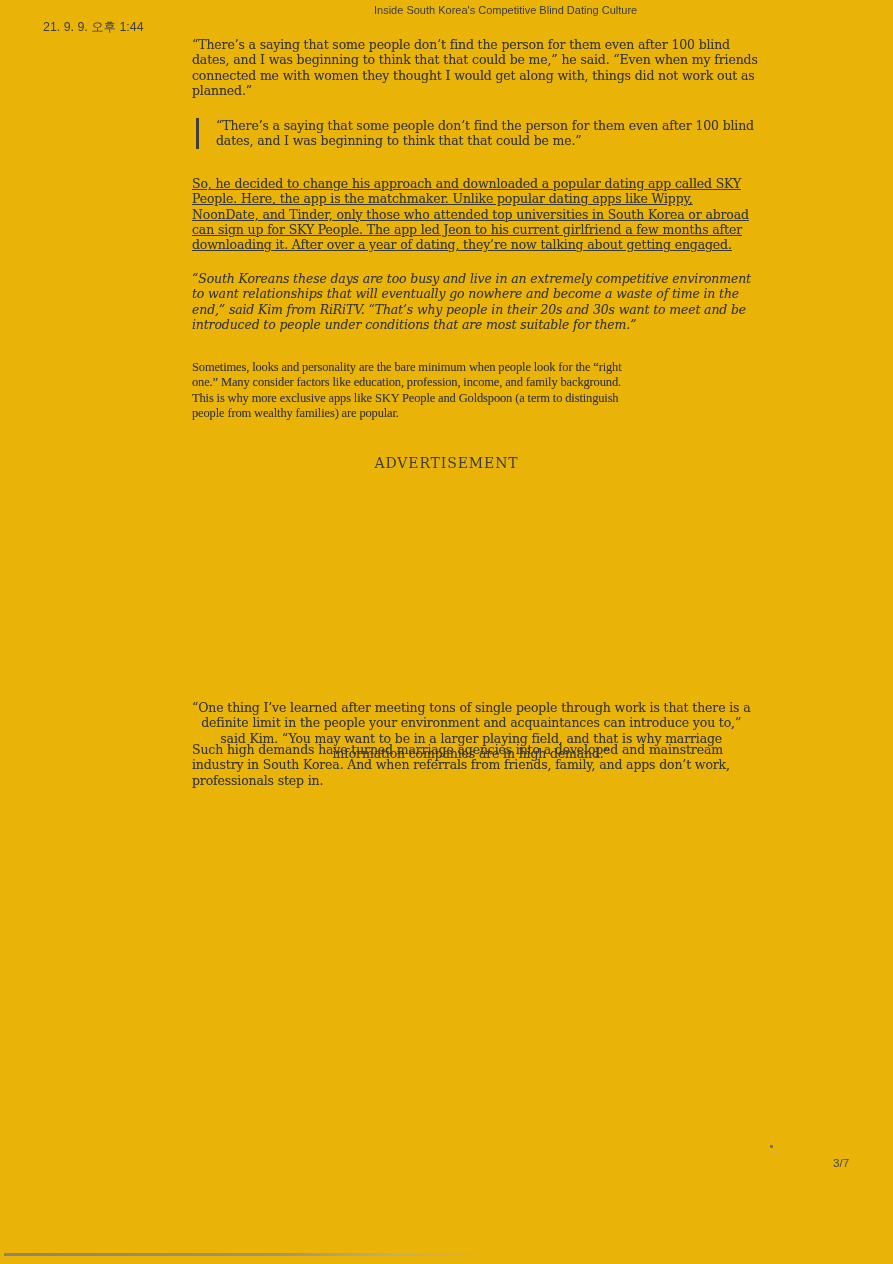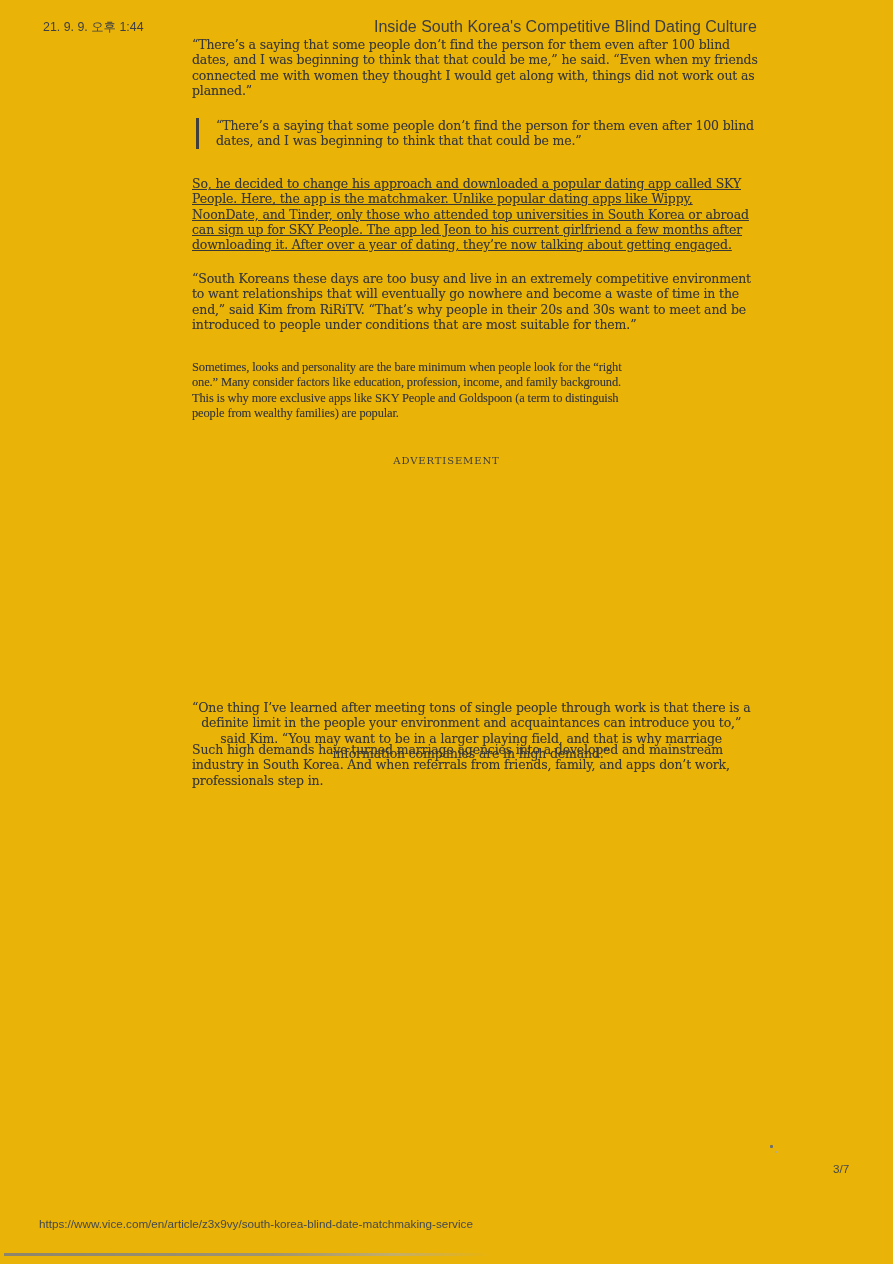--- a/index.html
+++ b/index.html
@@ -16,40 +16,40 @@
   .print-datetime {
     position: absolute;
     left: 43px; top: 19px;
     font-family: "Liberation Sans", sans-serif;
     font-size: 12.4px;
     color: #3e4043;
     white-space: pre;
   }
   .doc-title {
     position: absolute;
-    left: 374px; top: 18px;
+    left: 374px; top: 4px;
     font-family: "Liberation Sans", sans-serif;
-    font-size: 16px;
+    font-size: 11px;
     color: #3b3d40;
     white-space: pre;
   }
   
   .para {
     position: absolute;
     left: 192px;
     white-space: pre;
     font-size: 12.5px;
     line-height: 15.3px;
     letter-spacing: -0.15px;
     color: #383838;
     text-shadow: 0 0 0.4px rgba(70,70,70,0.45);
   }
   .p1 { top: 37px; }
   .p2 { top: 176px; text-decoration: underline; }
-  .p3 { top: 271px; }
+  .p3 { top: 271px; font-style: italic; }
   .p4 { top: 360px; font-family: Liberation Serif, serif; }
   .p5 { top: 700px; text-align: center; }
   .p6 { top: 742px; }
   .pullquote {
     position: absolute;
     left: 196px; top: 118px;
     border-left: 3px solid #3f3f3f;
     padding-left: 17px;
     white-space: pre;
     font-size: 12.5px;
@@ -57,40 +57,39 @@
     letter-spacing: -0.15px;
     color: #383838;
     text-shadow: 0 0 0.4px rgba(70,70,70,0.45);
   }
   .ad-label {
     position: absolute;
     left: 0; top: 455px;
     width: 893px;
     text-align: center;
     font-family: "DejaVu Serif", serif;
-    font-size: 10px;
+    font-size: 14px;
     letter-spacing: 0.9px;
     color: #3d3d3d;
   }
   
   .footer-url {
     position: absolute;
     left: 39px; top: 1217px;
     font-family: "Liberation Sans", sans-serif;
     font-size: 11.7px;
     color: #42494d;
     white-space: pre;
   }
   .footer-pagenum {
     position: absolute;
     left: 833px; top: 1156px;
     font-family: "Liberation Sans", sans-serif;
     font-size: 11.7px;
     color: #42494d;
-    margin-top: 6px;
   }
   
   .scan-line {
     position: absolute;
     left: 4px; top: 1253px;
     width: 487px; height: 2.5px;
     background: linear-gradient(to right,
       rgba(125,125,125,0.85) 0%,
       rgba(140,140,140,0.8) 55%,
       rgba(170,170,170,0.6) 80%,
@@ -148,21 +147,20 @@
 
   <div class="para p5">“One thing I’ve learned after meeting tons of single people through work is that there is a
 definite limit in the people your environment and acquaintances can introduce you to,”
 said Kim. “You may want to be in a larger playing field, and that is why marriage
 information companies are in high demand.”</div>
 
   <div class="para p6">Such high demands have turned marriage agencies into a developed and mainstream
 industry in South Korea. And when referrals from friends, family, and apps don’t work,
 professionals step in.</div>
 
-  <span class="footer-url">https://www.vice.com/en/article/z3x9vy/south-korea-blind-date-matchmaking-service</span>
 
   <span class="footer-pagenum">3/7</span>
 
   <div class="scan-line"></div>
   <div class="speck-1"></div>
   <div class="speck-2"></div>
 
 </div>
 
 </body></html>

